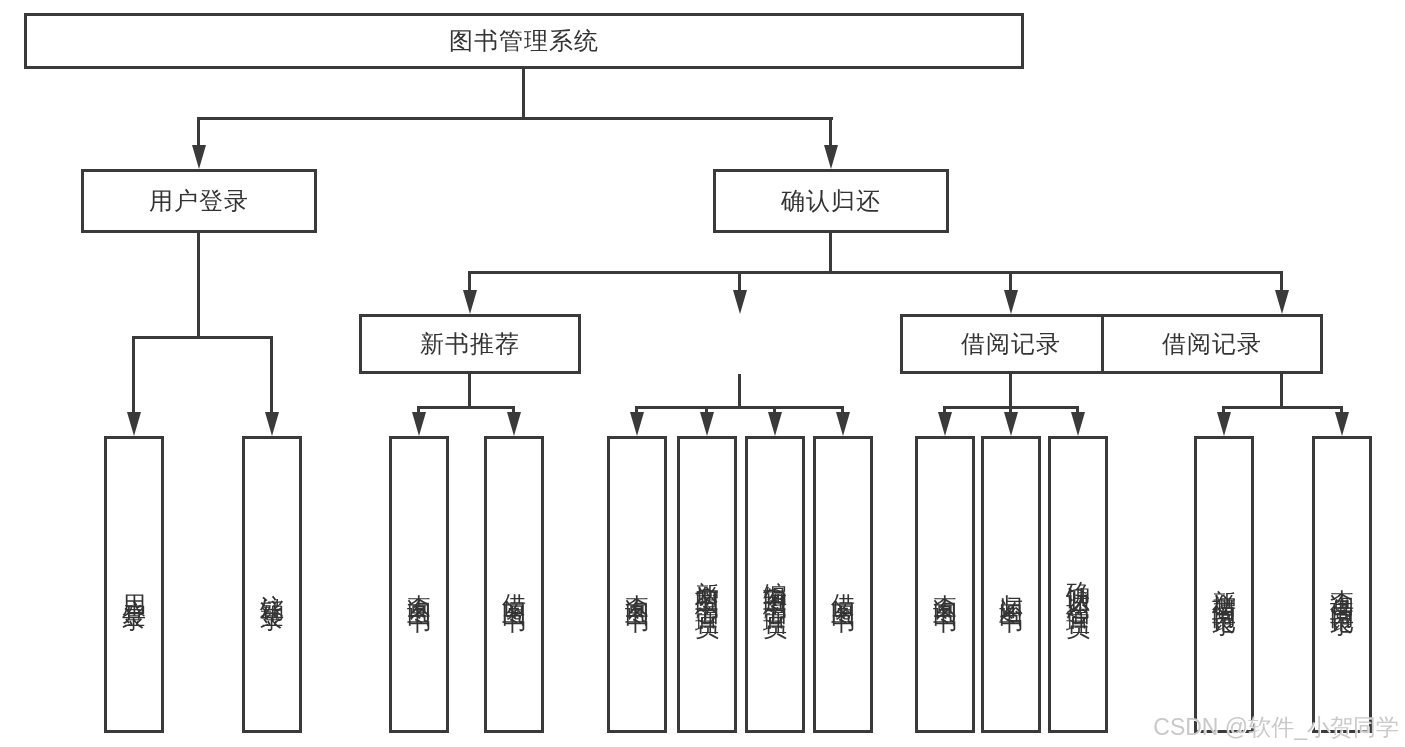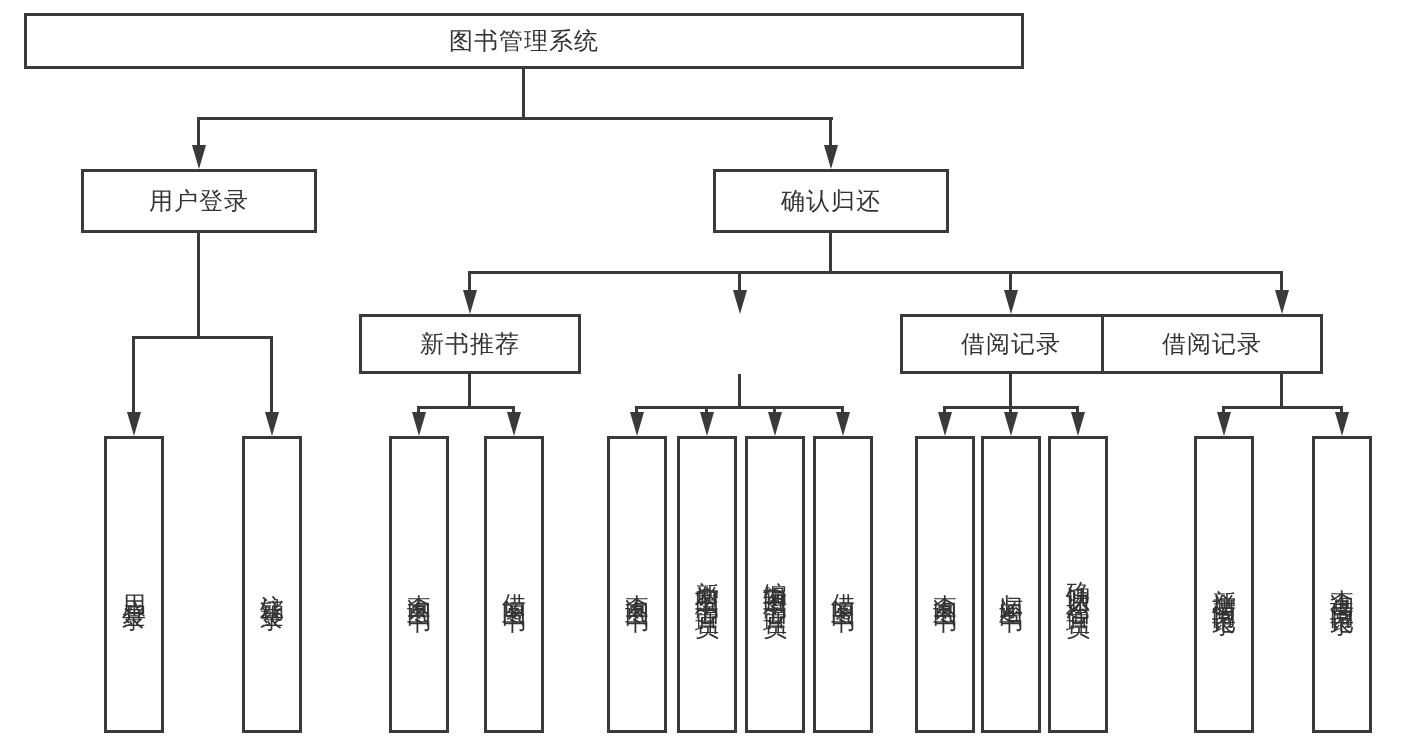--- a/index.html
+++ b/index.html
@@ -189,14 +189,15 @@
   <div class="arrow" style="left:938px; top:412px;"></div>
   <div class="arrow" style="left:1004px; top:412px;"></div>
   <div class="arrow" style="left:1071px; top:412px;"></div>
 
   <div class="hline" style="left:1222px; top:406px; width:121px;"></div>
   <div class="vline" style="left:1222px; top:406px; height:12px;"></div>
   <div class="vline" style="left:1340px; top:406px; height:12px;"></div>
   <div class="arrow" style="left:1217px; top:412px;"></div>
   <div class="arrow" style="left:1335px; top:412px;"></div>
 
+  <div class="watermark">CSDN @软件_小贺同学</div>
 
 </div>
 
 </body></html>

